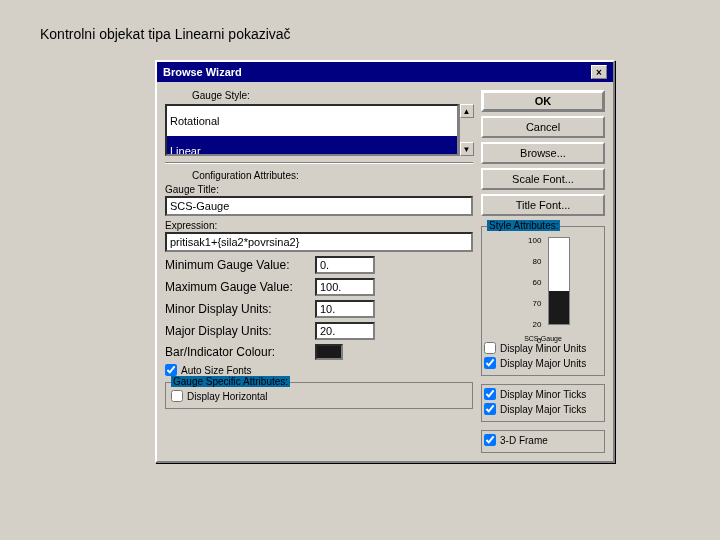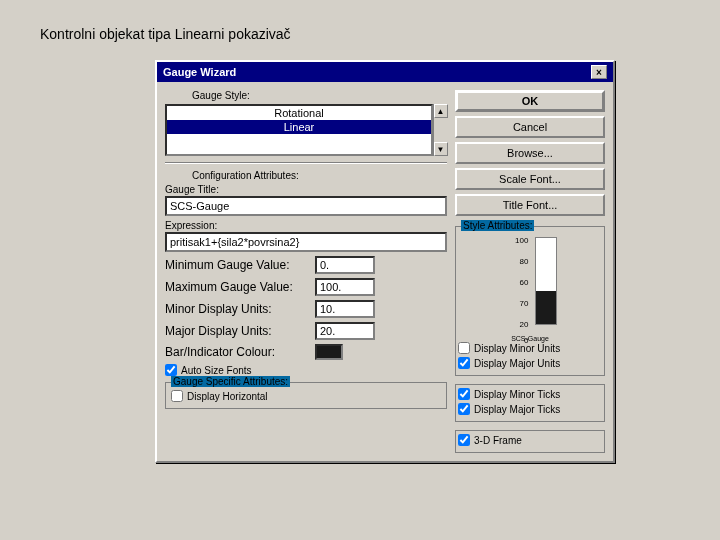--- a/index.html
+++ b/index.html
@@ -57,43 +57,42 @@
     }
     .dialog-body {
       display: flex;
       padding: 8px;
       gap: 8px;
     }
     .left-panel {
       flex: 1;
     }
     .right-panel {
-      width: 150px;
+      width: 124px;
       display: flex;
       flex-direction: column;
       gap: 4px;
     }
     .section-label {
       font-size: 10px;
       color: #000;
       margin-bottom: 3px;
       margin-left: 27px;
     }
     .listbox {
       width: 100%;
       border: 2px inset #808080;
       background: #fff;
       height: 52px;
       overflow: hidden;
     }
     .listbox-item {
-      padding: 1px 3px;
+      padding: 9px 3px;
       font-size: 11px;
       cursor: default;
-      text-align: center;
     }
     .listbox-item.selected {
       background: #000080;
       color: #fff;
     }
     .listbox-wrapper {
       position: relative;
       display: flex;
     }
     .listbox-scroll {
@@ -218,21 +217,21 @@
       padding: 0 2px;
     }
   </style>
 </head>
 <body>
 
 <div class="page-title">Kontrolni objekat tipa Linearni pokazivač</div>
 
 <div class="dialog">
   <div class="dialog-titlebar">
-    <span>Gauge Wizard</span>
+    <span>Browse Wizard</span>
     <div class="dialog-close">×</div>
   </div>
 
   <div class="dialog-body">
 
     <div class="left-panel">
       <div class="section-label">Gauge Style:</div>
 
       <div class="listbox-wrapper">
         <div class="listbox" style="flex:1;">

